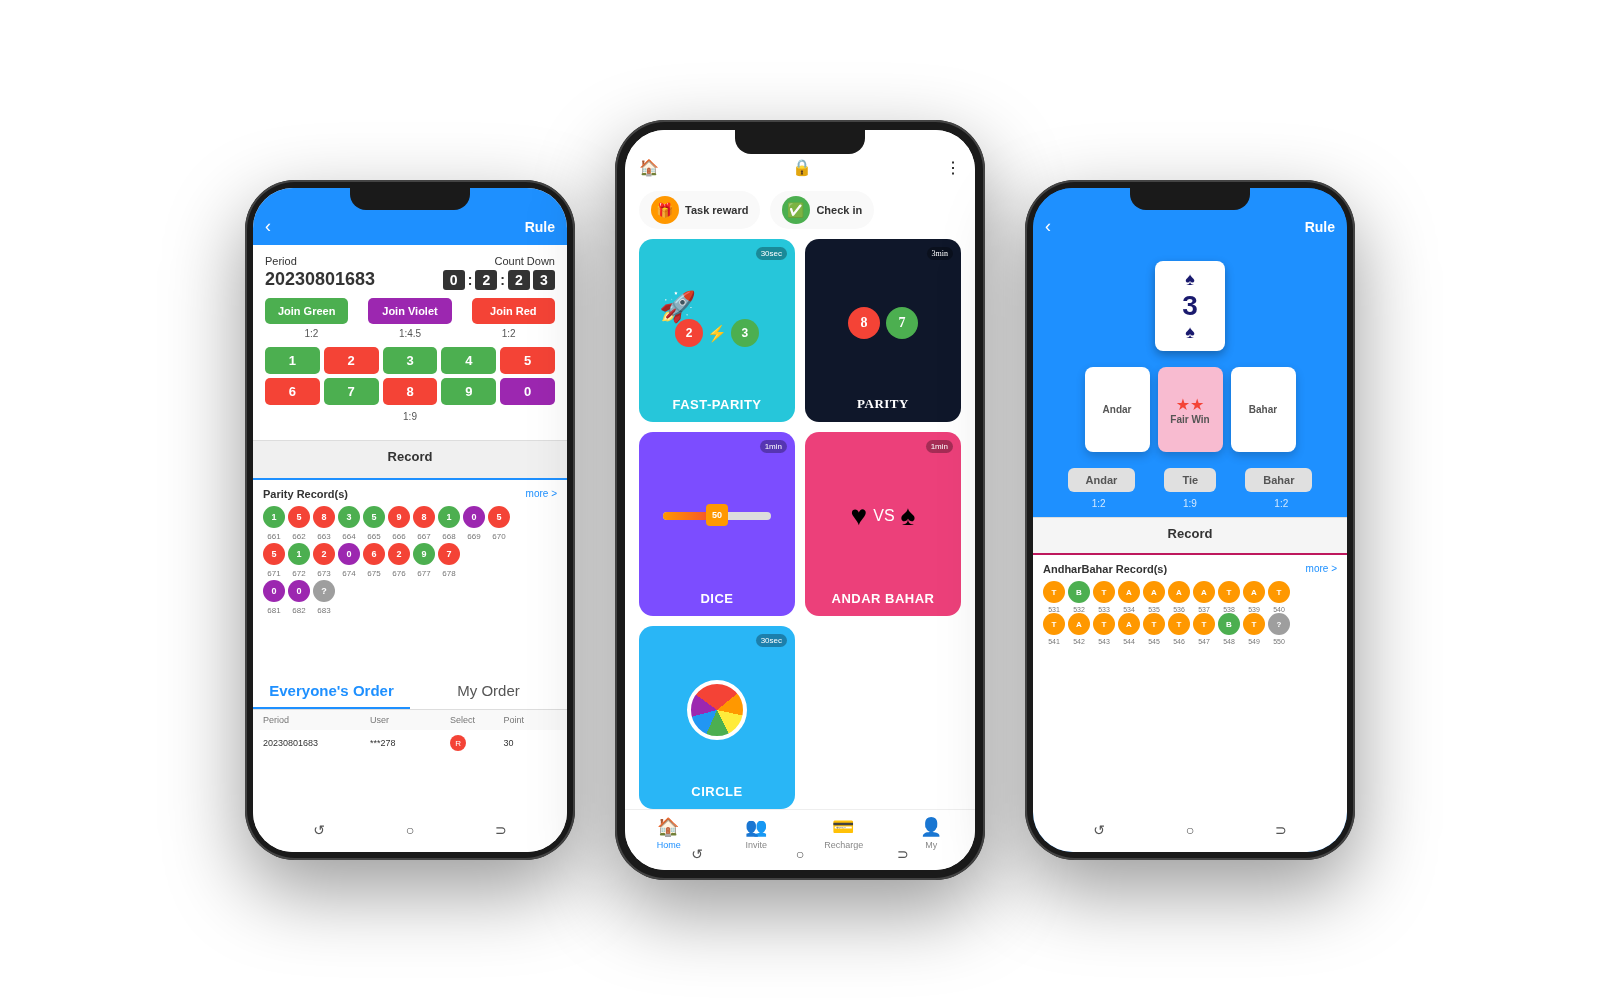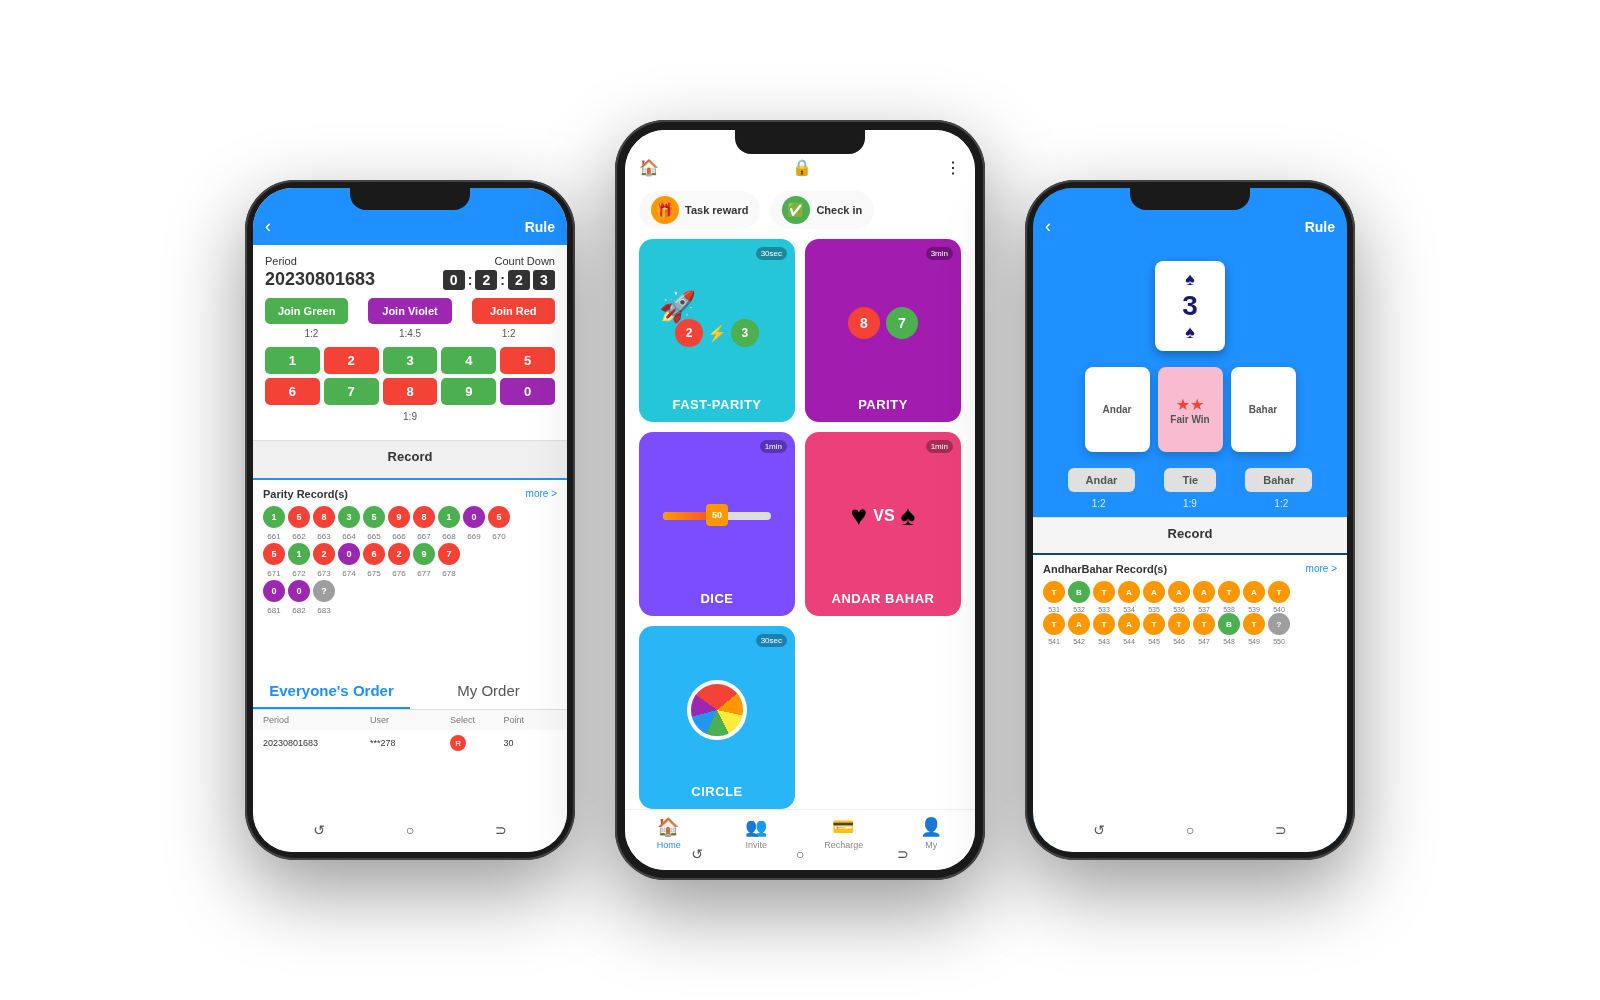--- a/index.html
+++ b/index.html
@@ -408,21 +408,21 @@
       display: flex;
       flex-direction: column;
       align-items: center;
       justify-content: flex-end;
       padding: 10px;
       position: relative;
       overflow: hidden;
       min-height: 110px;
     }
     .game-card.teal { background: #26c6da; }
-    .game-card.coral { background: #a21caf; }
+    .game-card.coral { background: #0f172a; font-family: Liberation Serif, serif; }
     .game-card.purple { background: #7c4dff; }
     .game-card.pink { background: #ec407a; }
     .game-card.lightblue { background: #29b6f6; }
     .game-card.yellow { background: #ffd740; }
 
     .game-title {
       font-size: 13px;
       font-weight: 800;
       color: #fff;
       text-transform: uppercase;
@@ -517,21 +517,21 @@
 
     
     .ab-icons {
       display: flex;
       gap: 6px;
       align-items: center;
       font-size: 28px;
     }
     .vs-text {
       font-size: 16px;
-      font-weight: 700;
+      font-weight: 400;
       color: #fff;
     }
 
     
     .wheel-circle {
       width: 60px;
       height: 60px;
       border-radius: 50%;
       border: 4px solid #fff;
       background: conic-gradient(#f44336 0deg 51deg, #ff9800 51deg 102deg, #ffeb3b 102deg 153deg, #4caf50 153deg 204deg, #2196f3 204deg 255deg, #9c27b0 255deg 306deg, #f44336 306deg 360deg);
@@ -692,21 +692,21 @@
     .right-record-title {
       font-size: 13px;
       font-weight: 700;
       color: #333;
       text-align: center;
       margin-bottom: 4px;
     }
 
     .ab-record-area {
       background: #fff;
-      border-top: 2px solid #0c4a6e;
+      border-top: 2px solid #be185d;
       flex: 1;
       padding: 8px 10px;
       overflow: hidden;
     }
     .ab-record-header {
       display: flex;
       justify-content: space-between;
       margin-bottom: 6px;
     }
     .ab-record-label {

